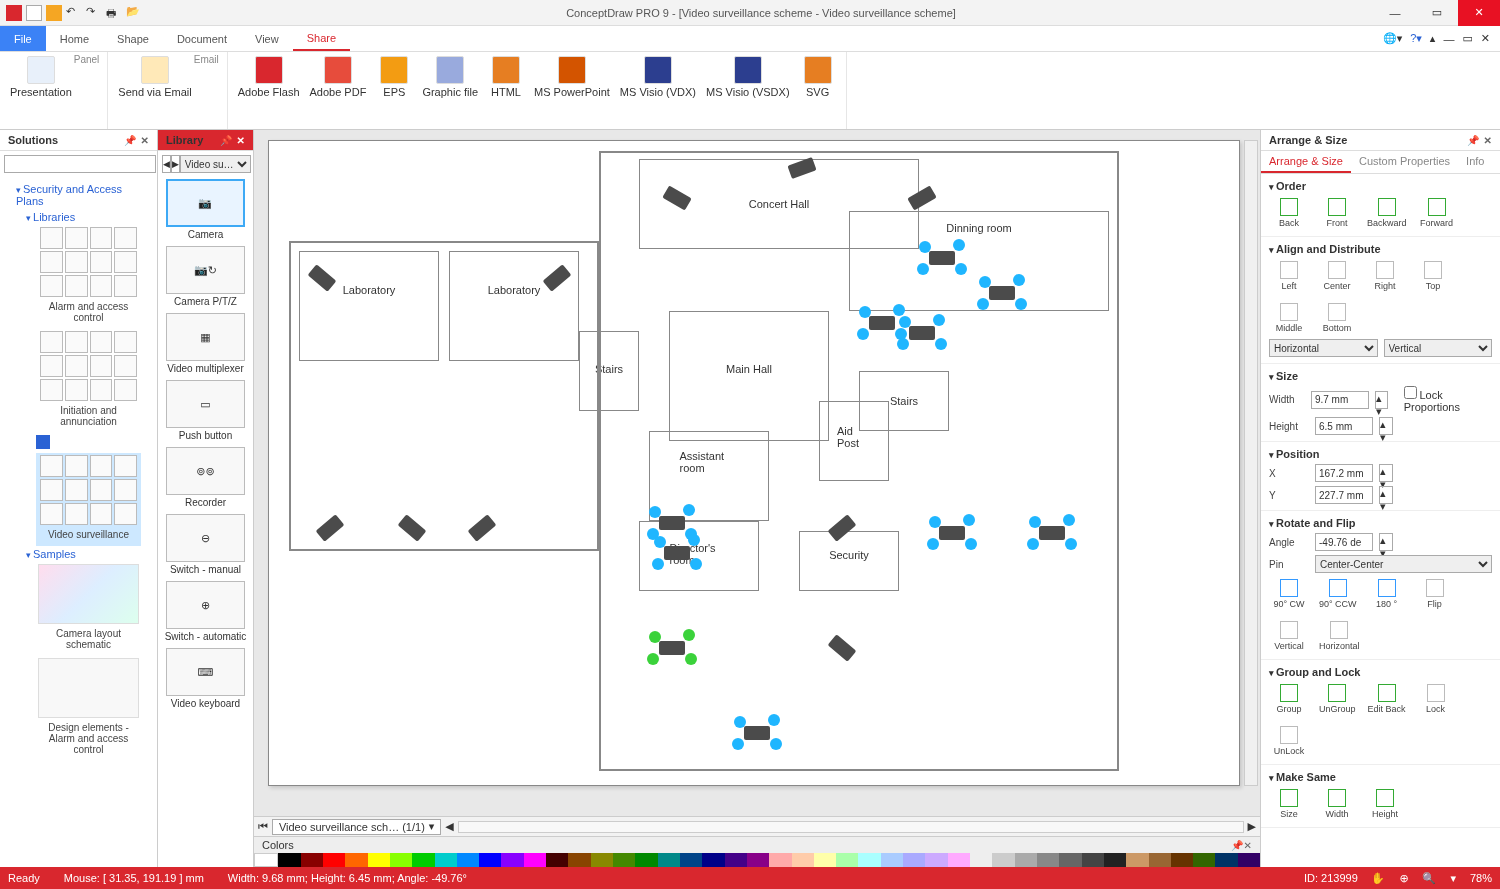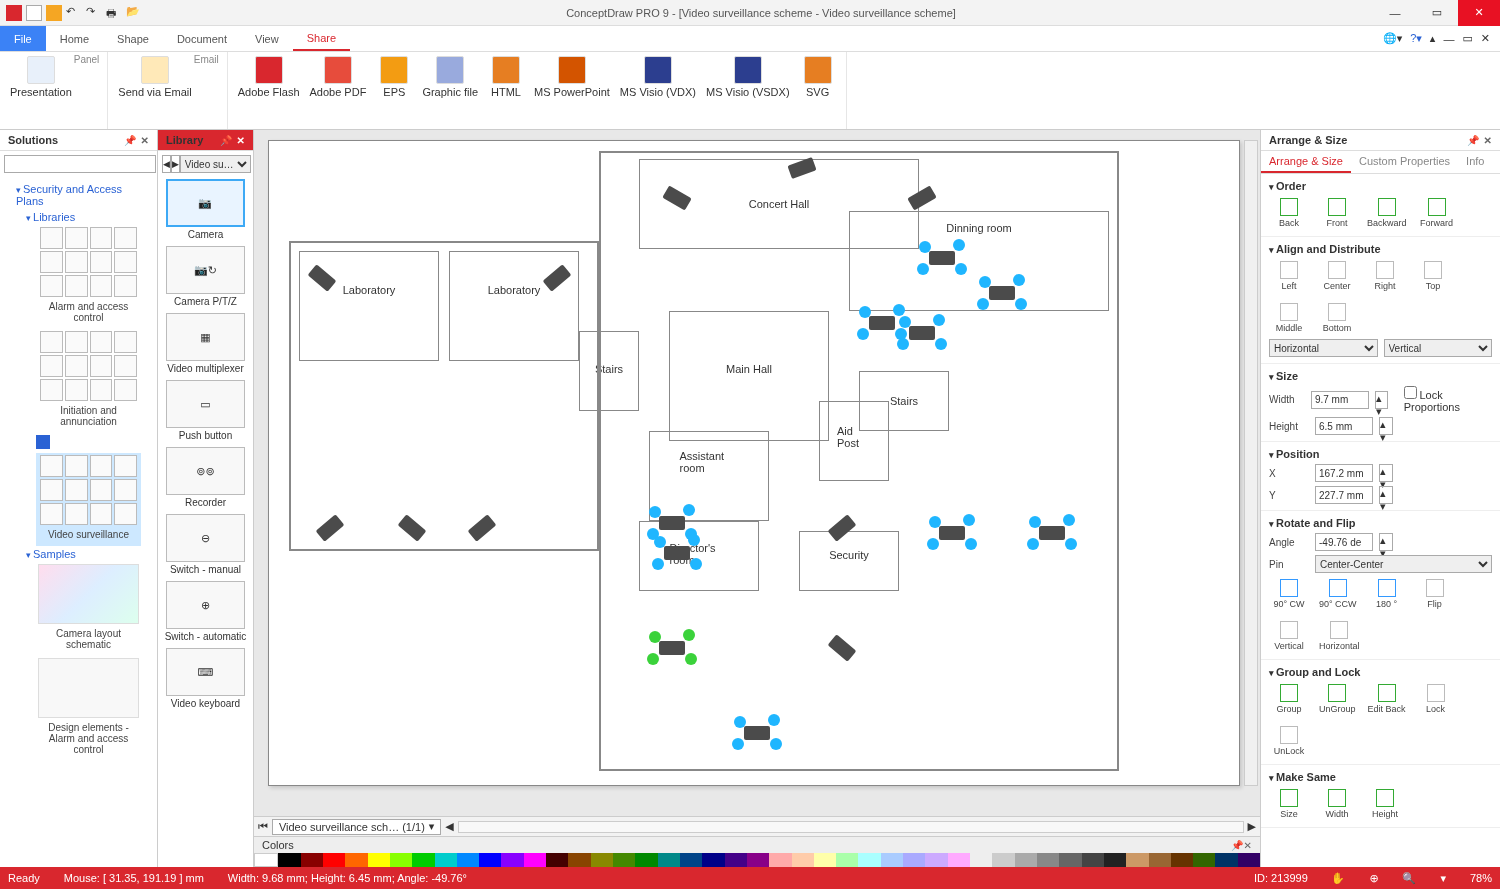--- a/index.html
+++ b/index.html
@@ -71,21 +71,21 @@
 .iconbtn{display:flex;flex-direction:column;align-items:center;gap:2px;min-width:36px}
 .iconbtn .ic{width:18px;height:18px;border:1px solid #bbb}
 .iconbtn .lb{font-size:9px;color:#444;text-align:center}
 .frow{display:flex;align-items:center;gap:6px;padding:2px 0}
 .frow label{width:40px;font-size:10px;color:#444}
 .frow input[type=text]{width:58px;border:1px solid #aaa;height:18px;font-size:10px;padding:0 3px}
 .frow .spin{width:14px;height:18px;border:1px solid #aaa;font-size:7px;display:flex;flex-direction:column}
 .frow select{border:1px solid #aaa;height:18px;font-size:10px;flex:1}
 .status{height:22px;background:#d9272e;color:#fff;display:flex;align-items:center;padding:0 8px;gap:24px}
 .status .seg{color:#fff}
-.status .right{margin-left:auto;display:flex;gap:24px;align-items:center}
+.status .right{margin-left:auto;display:flex;gap:14px;align-items:center}
 .status .right span{color:#fff}
 .hl{background:#cde8ff}
 </style>
 </head>
 <body>
 
 <div class="titlebar">
   <div class="qat">
     <span style="background:#d9272e"></span>
     <span style="background:#fff;border:1px solid #aaa"></span>

